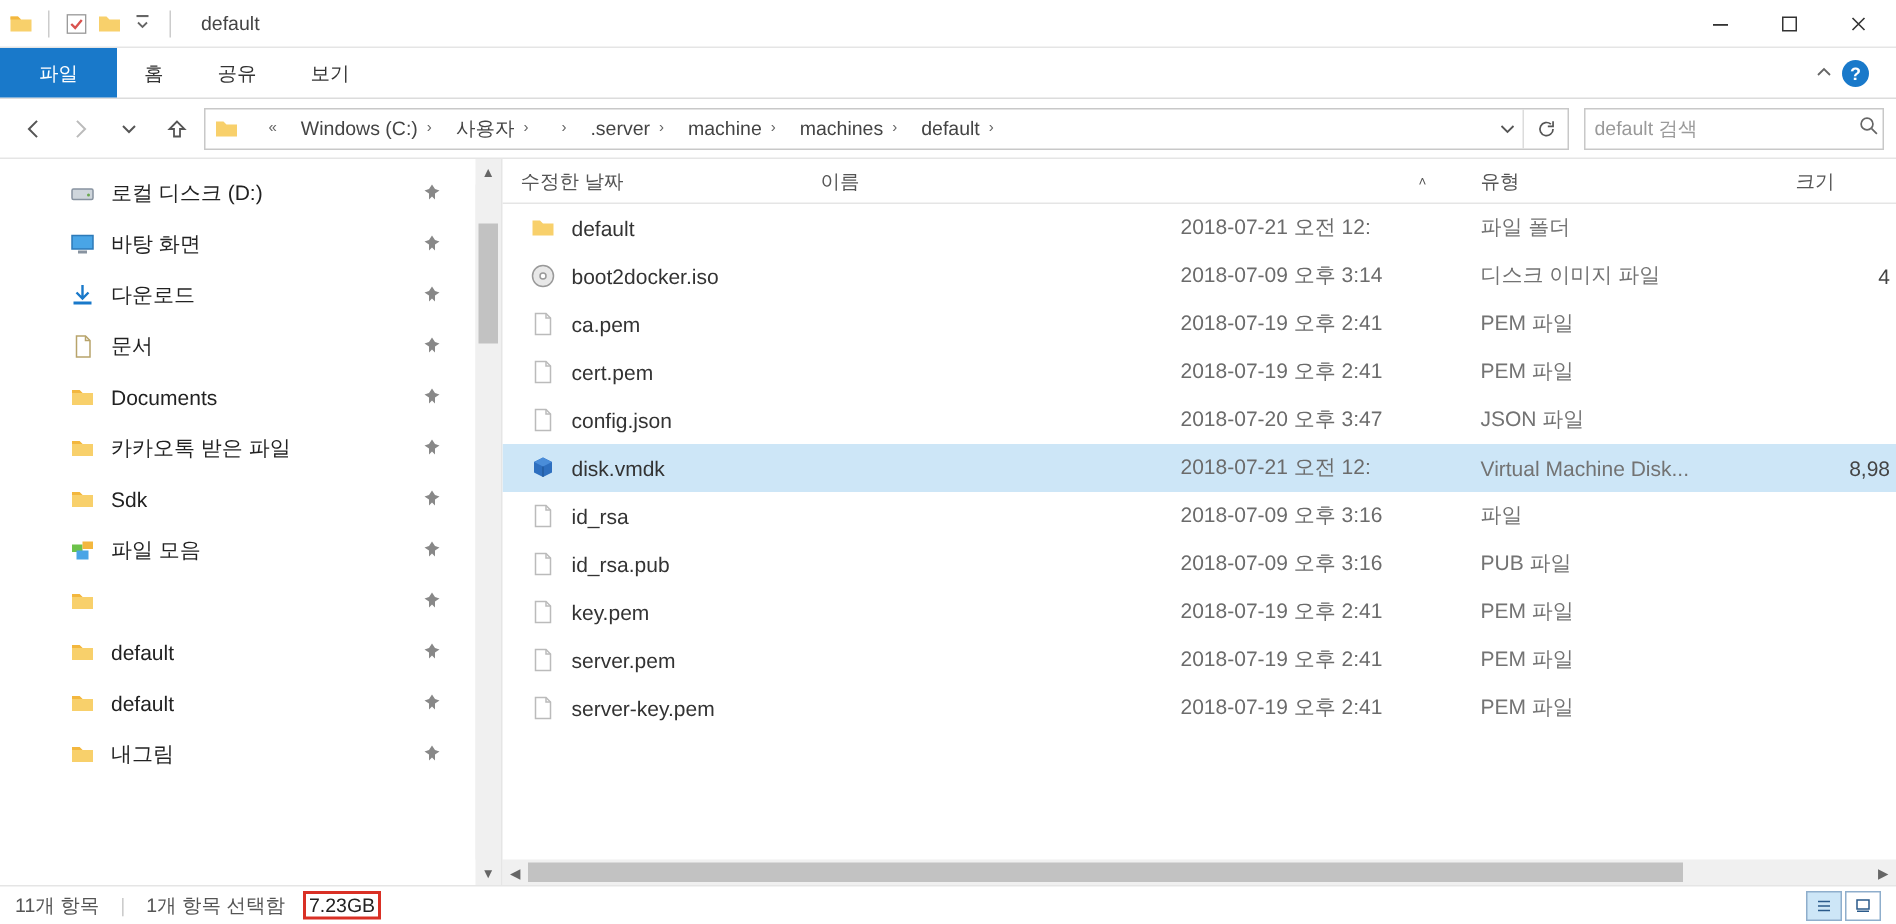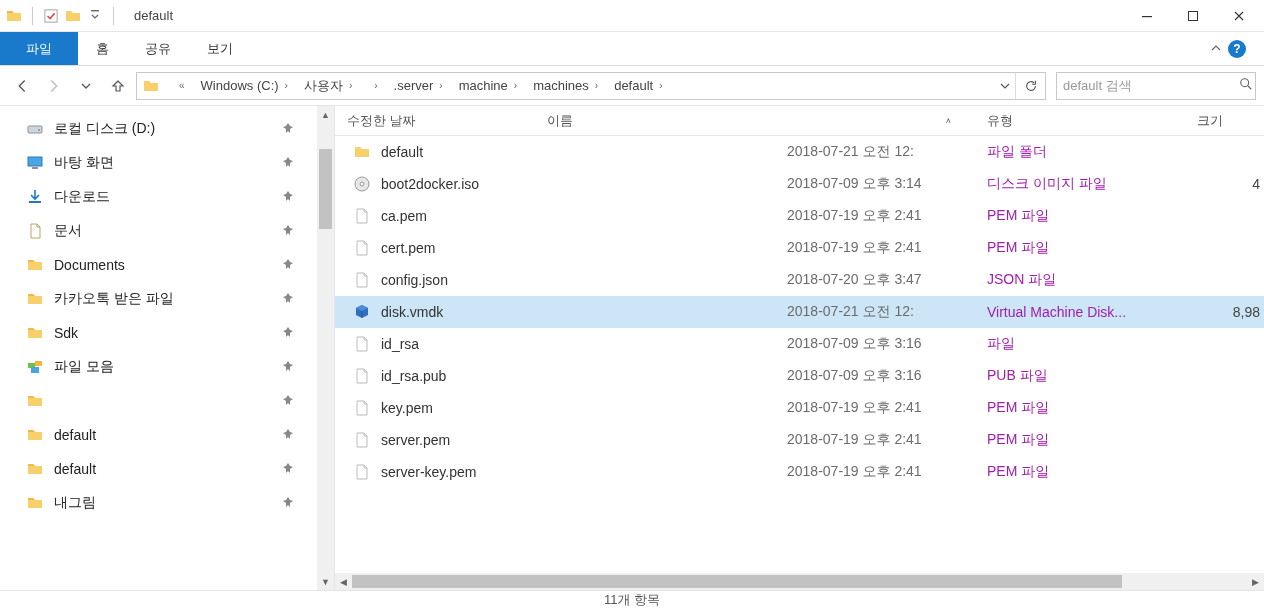--- a/index.html
+++ b/index.html
@@ -52,21 +52,21 @@
   .addr-drop { width:22px; display:flex; align-items:center; justify-content:center; color:#555; border-left:1px solid transparent;}
   .refresh { width:30px; display:flex; align-items:center; justify-content:center; color:#555; border-left:1px solid #dcdcdc;}
   .searchbox { width:200px; height:28px; border:1px solid #c8c8c8; display:flex; align-items:center; padding:0 6px; margin-left:6px; color:#888;}
   .searchbox .sicon { margin-left:auto; color:#666;}
   .searchbox input { flex:1; border:none; outline:none; font-size:13px; color:#333; background:transparent;}
   .searchbox input::placeholder { color:#9a9a9a; }
 
   
   .main { flex:1; display:flex; min-height:0;}
   .navpane { width:335px; border-right:1px solid #e5e5e5; position:relative; overflow:hidden; padding-top:6px;}
-  .navpane-inner { padding-left:20px; padding-right:34px; padding-top:2px; display:flex; flex-direction:column; gap:4px;}
+  .navpane-inner { padding-left:40px; padding-right:34px; padding-top:2px; display:flex; flex-direction:column; gap:4px;}
   .navitem { display:flex; align-items:center; height:30px; gap:10px; padding:0 6px; cursor:default;}
   .navitem .label { flex:1; font-size:14px; color:#222;}
   .pin { color:#7a7a7a; font-size:12px;}
   .fico { width:18px; height:18px; display:inline-flex; align-items:center; justify-content:center;}
   .nav-scroll { position:absolute; right:0; top:0; width:17px; height:100%; background:#f0f0f0; display:flex; flex-direction:column;}
   .nav-scroll .arrow { height:17px; display:flex; align-items:center; justify-content:center; color:#666; font-size:9px;}
   .nav-scroll .track { flex:1; background:#f0f0f0; position:relative;}
   .nav-scroll .thumb { position:absolute; left:2px; right:2px; top:26px; height:80px; background:#c2c2c2;}
 
   .listpane { flex:1; display:flex; flex-direction:column; min-width:0;}
@@ -77,31 +77,31 @@
   .col-type { flex:0 0 210px;}
   .col-size { flex:1;}
   .sort-caret { font-size:9px; color:#555; margin-left:auto; padding-right:12px;}
 
   .filerows { flex:1; overflow:hidden; position:relative;}
   .filerow { display:flex; align-items:center; height:32px; font-size:14px; color:#333;}
   .filerow.selected { background:#cde6f7;}
   .cell { padding:0 12px; overflow:hidden; white-space:nowrap; text-overflow:ellipsis;}
   .cell-name { flex:0 0 440px; display:flex; align-items:center; gap:10px; padding-left:18px;}
   .cell-date { flex:0 0 200px; color:#6b6b6b;}
-  .cell-type { flex:0 0 210px; color:#a21caf;}
+  .cell-type { flex:0 0 210px; color:#737373;}
   .cell-size { flex:1; text-align:right; color:#444; padding-right:4px;}
   .rowicon { width:18px; height:18px; flex:0 0 18px; display:inline-flex; align-items:center; justify-content:center;}
 
   .h-scroll { height:17px; background:#f0f0f0; display:flex; align-items:center;}
   .h-scroll .harrow { width:17px; height:17px; display:flex; align-items:center; justify-content:center; color:#666; font-size:9px;}
   .h-scroll .htrack { flex:1; height:17px; position:relative;}
   .h-scroll .hthumb { position:absolute; left:0; top:2px; bottom:2px; width:86%; background:#c2c2c2;}
 
   
-  .statusbar { height:26px; border-top:1px solid #e5e5e5; display:flex; align-items:center; padding:0 10px; font-size:13px; color:#555; gap:12px;flex-direction:column;}
+  .statusbar { height:26px; border-top:1px solid #e5e5e5; display:flex; align-items:center; padding:0 10px; font-size:13px; color:#555; gap:12px;}
   .statusbar .sep { color:#ccc; margin:0 2px;}
   .size-box { border:2px solid #d93025; padding:0 2px; color:#222;}
   .view-toggles { margin-left:auto; display:flex; gap:2px;}
   .vt { width:24px; height:20px; border:1px solid #8faecc; display:flex; align-items:center; justify-content:center; font-size:10px; color:#2a5a8a; background:#fff;}
   .vt.active { background:#cde6f7;}
 
   
 </style>
 </head>
 <body>

